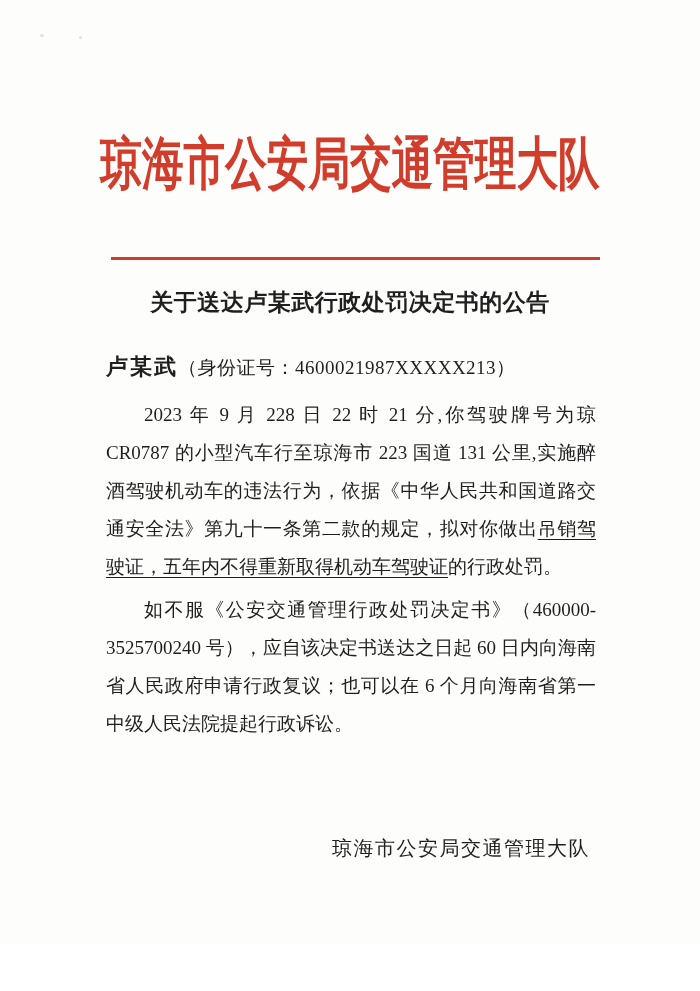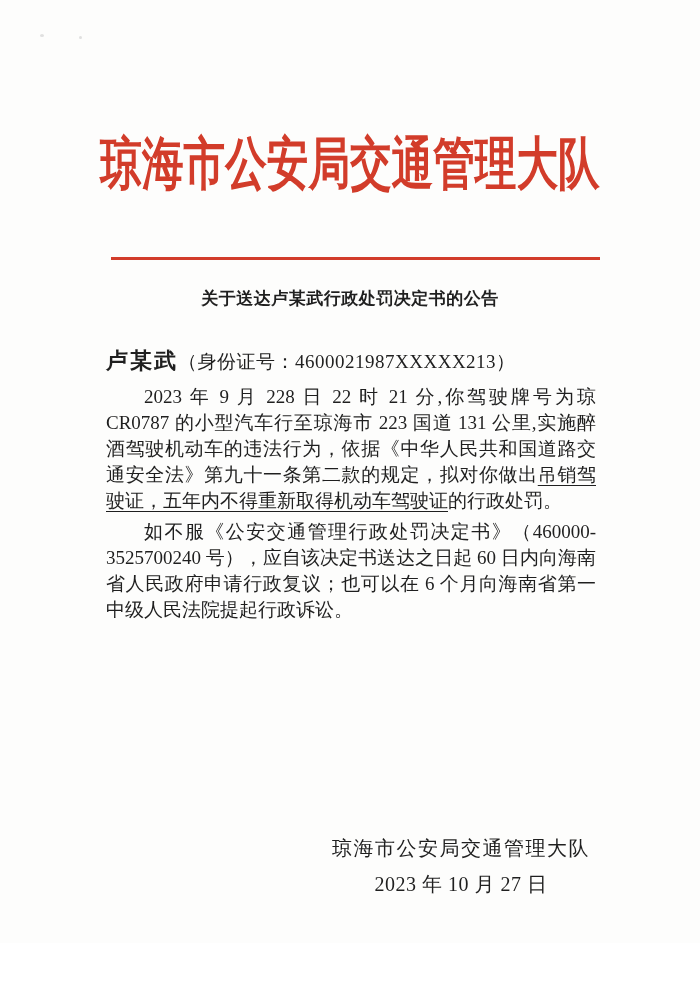--- a/index.html
+++ b/index.html
@@ -51,31 +51,31 @@
     width: 489px;
     height: 3px;
     background: var(--accent-red, #d23c2a);
   }
   .notice-title {
     position: absolute;
     top: 287px;
     left: 0;
     width: 700px;
     text-align: center;
-    font-size: 17px;
+    font-size: 23px;
     font-weight: bold;
     letter-spacing: 0.5px;
   }
   .content {
     position: absolute;
     top: 348px;
     left: 106px;
     width: 490px;
     font-size: 19px;
-    line-height: 26px;
+    line-height: 38px;
     text-align: justify;
   }
   .recipient-line {
     margin: 0 0 9px 0;
     white-space: nowrap;
   }
   .recipient-name {
     font-weight: bold;
     font-size: 22px;
     letter-spacing: 2px;
@@ -126,16 +126,15 @@
 
     <p><span>2023 年 9 月 228 日 22 时 21 分,你驾驶牌号为琼 CR0787 的小型汽车行至琼海市 223 国道 131 公里,实施醉酒驾驶机动车的违法行为，依据《中华人民共和国道路交通安全法》第九十一条第二款的规定，拟对你做出</span><span class="penalty-underline">吊销驾驶证，五年内不得重新取得机动车驾驶证</span><span>的行政处罚。</span></p>
 
 
     <p>如不服《公安交通管理行政处罚决定书》（460000-3525700240 号），应自该决定书送达之日起 60 日内向海南省人民政府申请行政复议；也可以在 6 个月向海南省第一中级人民法院提起行政诉讼。</p>
 
   </div>
 
   <div class="sign-block">
     <div class="sign-agency">琼海市公安局交通管理大队</div>
-    <div class="sign-date">2023 年 10 月 27 日</div>
   </div>
 
 </div>
 
 </body></html>

